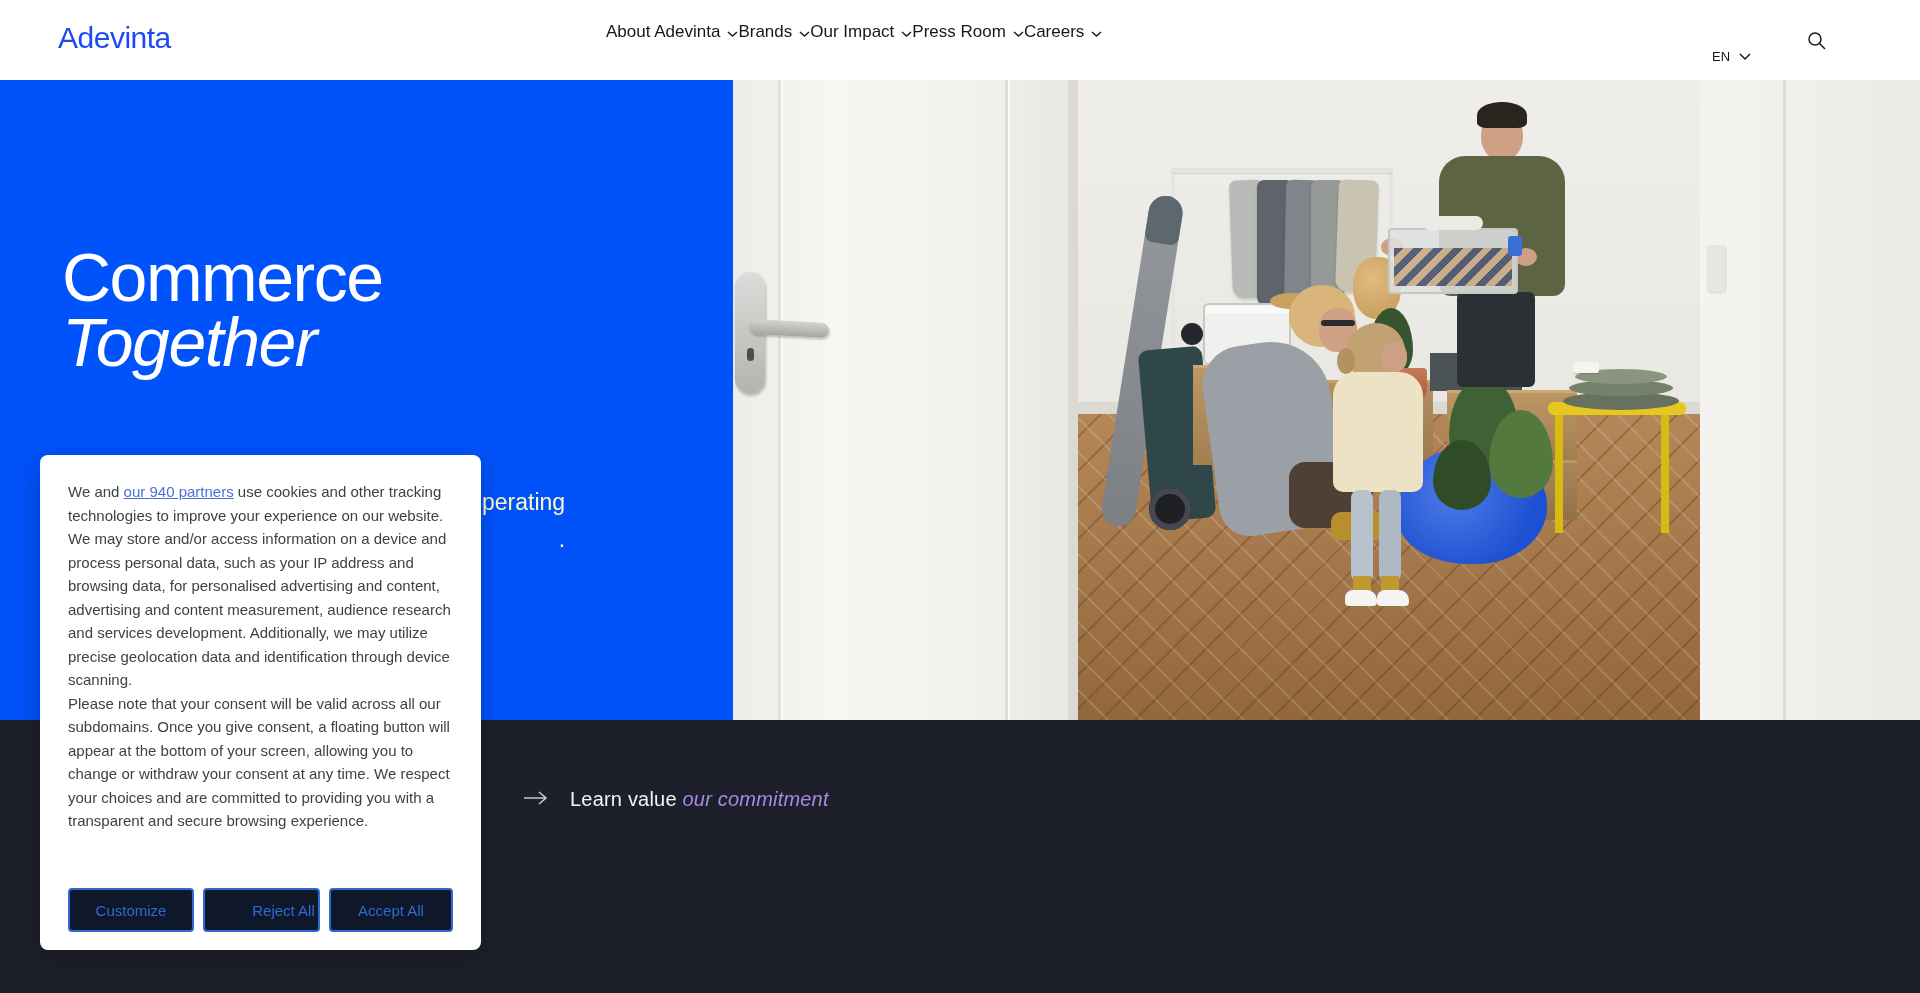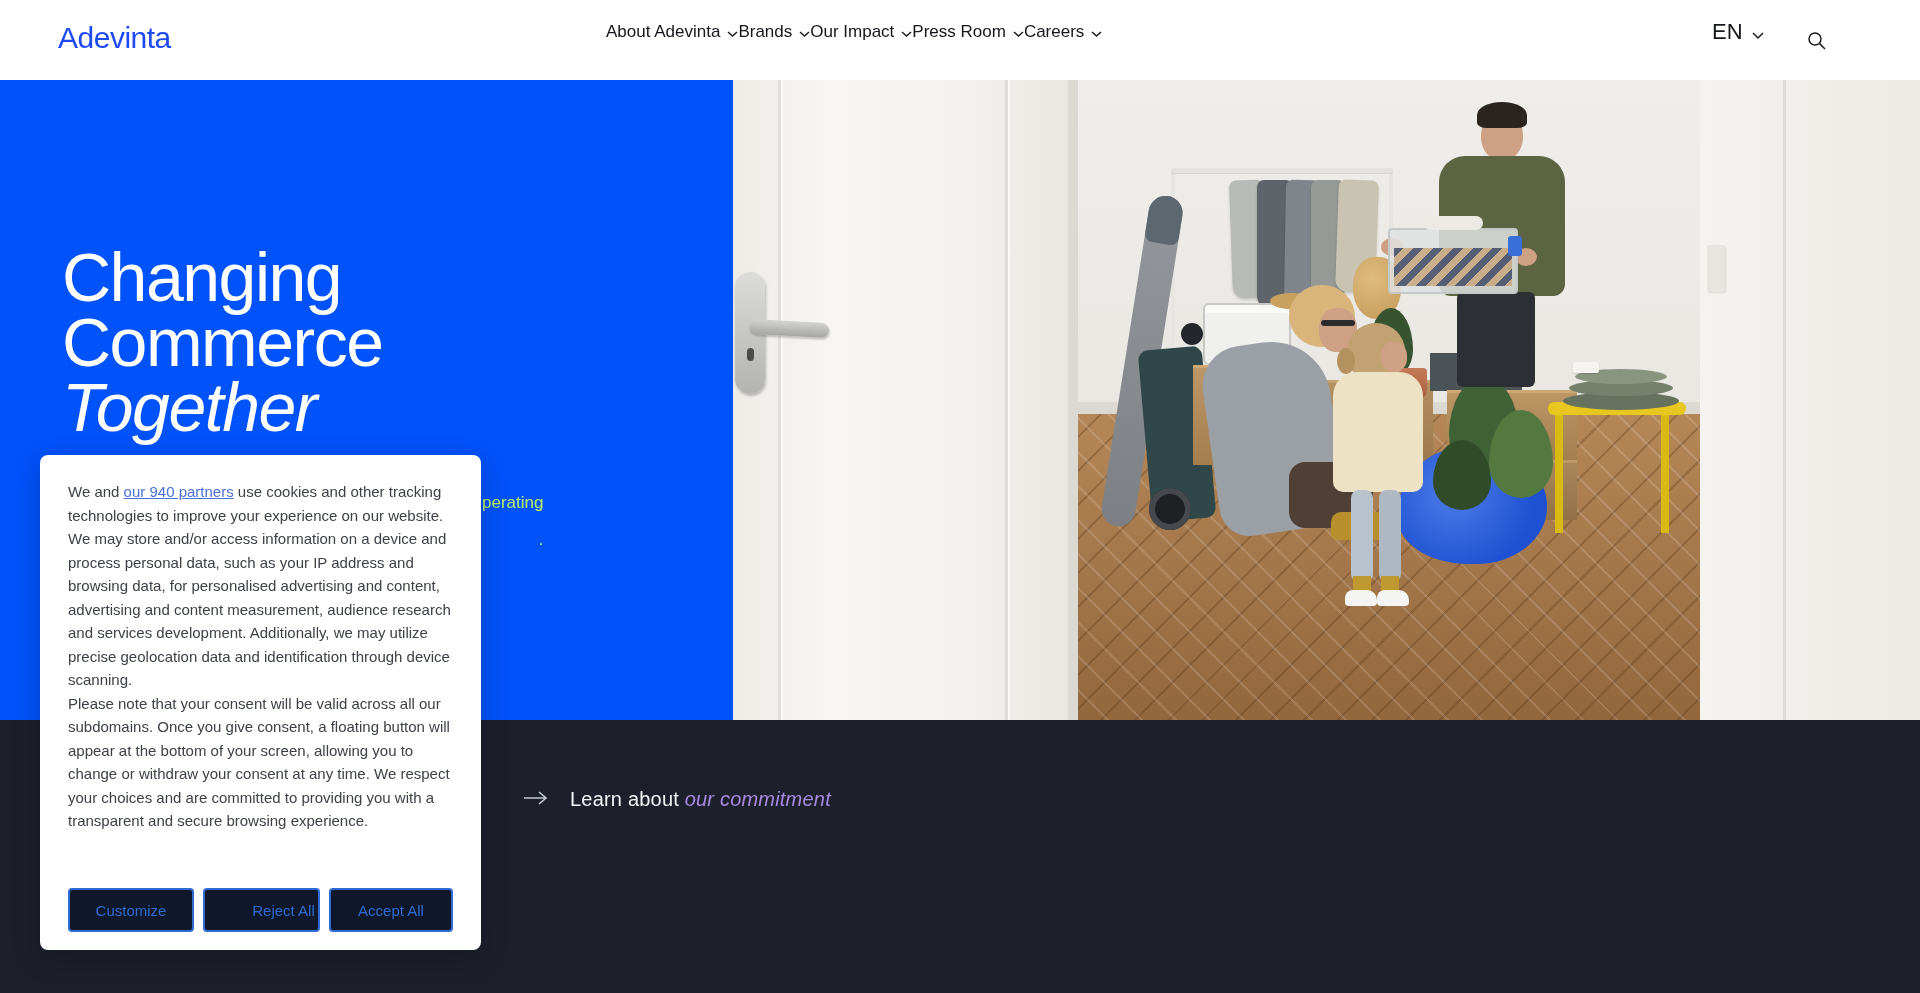--- a/index.html
+++ b/index.html
@@ -5,28 +5,28 @@
   * { margin:0; padding:0; box-sizing:border-box; }
   html,body { width:1920px; height:993px; font-family:"Liberation Sans", sans-serif; background:#fff; }
   .canvas { position:relative; width:1920px; height:993px; overflow:hidden; background:#fff; }
 
   
   .nav { position:absolute; top:0; left:0; width:1920px; height:80px; background:#ffffff; z-index:5; }
   .logo { position:absolute; left:58px; top:21px; font-size:30px; font-weight:500; letter-spacing:-0.5px; color:#1d4af2; cursor:pointer; }
   .nav-menu { position:absolute; left:606px; top:0; height:64px; display:flex; align-items:center; }
   .nav-item { display:flex; align-items:center; gap:7px; font-size:17px; color:#15171c; cursor:pointer; white-space:nowrap; }
   .chev { display:inline-block; margin-top:2px; }
-  .nav-lang { position:absolute; left:1712px; top:0; height:64px; display:flex; align-items:center; gap:9px; font-size:22px; color:#15171c; cursor:pointer; }
+  .nav-lang { position:absolute; left:1712px; top:0; height:64px; display:flex; align-items:flex-end; gap:9px; font-size:13px; color:#15171c; cursor:pointer; }
   .search-btn { position:absolute; left:1806px; top:30px; width:22px; height:22px; cursor:pointer; }
 
   
   .hero-blue { position:absolute; top:80px; left:0; width:733px; height:640px; background:#0052fa; }
   .hero-heading { position:absolute; left:62px; top:165px; color:#ffffff; font-size:68px; line-height:65px; font-weight:500; letter-spacing:-1.5px; }
   .hero-heading .it { font-style:italic; }
-  .hero-sub { position:absolute; left:482px; top:404px; color:#bef264; font-size:17px; line-height:37px;text-align:right; }
+  .hero-sub { position:absolute; left:482px; top:404px; color:#fef9c3; font-size:23px; line-height:37px;text-align:right; }
 
   
   .photo { position:absolute; left:733px; top:80px; width:1187px; height:640px; background:linear-gradient(#efeeea,#e6e5e0 70%); overflow:hidden; }
   .ph { position:absolute; }
   .floor { left:340px; top:333px; width:640px; height:307px;
     background-color:#a87a4e;
     background-image:
       repeating-linear-gradient(45deg, rgba(255,255,255,.14) 0 2px, transparent 2px 24px),
       repeating-linear-gradient(-45deg, rgba(80,48,20,.28) 0 2px, transparent 2px 24px),
       linear-gradient(to bottom,#b58758,#93673c);
@@ -133,21 +133,20 @@
     <div class="search-btn">
       <svg width="22" height="22" viewBox="0 0 22 22">
           <circle cx="9" cy="9" r="6" fill="none" stroke="#1b1c21" stroke-width="1.5"></circle>
           <line x1="13.6" y1="13.6" x2="19" y2="19" stroke="#1b1c21" stroke-width="1.5"></line>
         </svg>
     </div>
   </div>
 
   <div class="hero-blue">
     <div class="hero-heading">
-      <div>Changing</div>
       <div>Commerce</div>
       <div class="it">Together</div>
     </div>
     <div class="hero-sub">
       <div>perating</div>
       <div>.</div>
     </div>
   </div>
 
   <div class="photo">
@@ -236,21 +235,21 @@
     <div class="ph keyhole"></div>
   </div>
 
   <div class="dark-section">
     <div class="commitment">
       <span>
         <svg width="26" height="16" viewBox="0 0 26 16">
             <path d="M1 8h22M16 2l7 6-7 6" fill="none" stroke="#c3c8d3" stroke-width="1.6"></path>
           </svg>
       </span>
-      <span class="commitment-text"><span>Learn about </span><span class="em">our commitment</span></span>
+      <span class="commitment-text"><span>Learn value </span><span class="em">our commitment</span></span>
     </div>
   </div>
 
   <div class="cookie">
     <p><span>We and </span><a>our 940 partners</a><span> use cookies and other tracking technologies to improve your experience on our website. We may store and/or access information on a device and process personal data, such as your IP address and browsing data, for personalised advertising and content, advertising and content measurement, audience research and services development. Additionally, we may utilize precise geolocation data and identification through device scanning.</span></p>
     <p>Please note that your consent will be valid across all our subdomains. Once you give consent, a floating button will appear at the bottom of your screen, allowing you to change or withdraw your consent at any time. We respect your choices and are committed to providing you with a transparent and secure browsing experience.</p>
     <div class="cookie-buttons">
       <button class="cookie-btn btn-customize">Customize</button>
       <button class="cookie-btn btn-reject">Reject All</button>
       <button class="cookie-btn btn-accept">Accept All</button>

